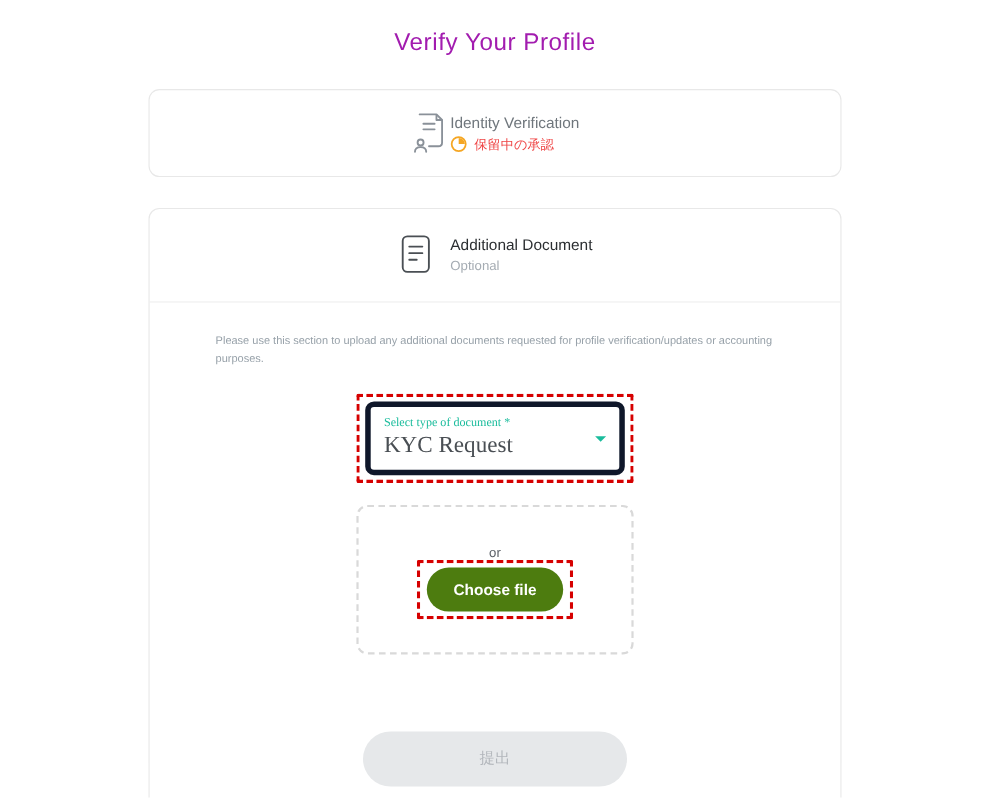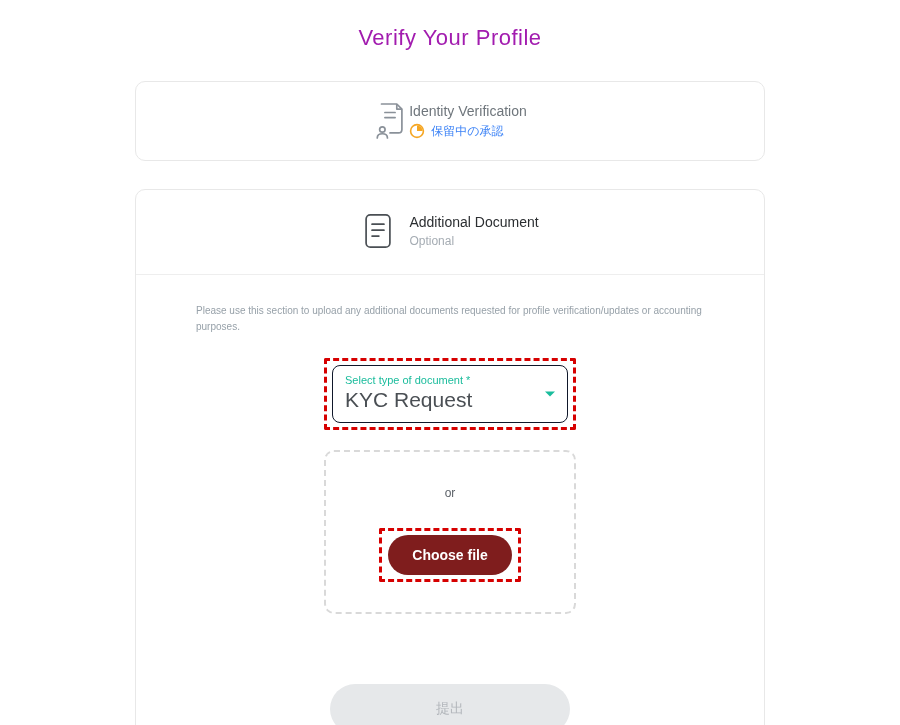--- a/index.html
+++ b/index.html
@@ -52,21 +52,21 @@
       align-items: center;
       gap: 6px;
       margin-top: 4px;
     }
     .clock-icon {
       width: 16px;
       height: 16px;
       display: block;
     }
     .status-text {
-      color: #3b82f6;
+      color: #ef4444;
       font-size: 12px;
     }
     .card-document {
       padding-bottom: 40px;
     }
     .doc-header {
       display: flex;
       align-items: center;
       justify-content: center;
       gap: 14px;
@@ -102,25 +102,26 @@
       margin: 4px auto 20px;
       padding: 4px 5px;
     }
     .highlight-wrap-btn {
       border: 3px dashed #d60000;
       border-radius: 2px;
       padding: 4px 6px;
       display: inline-block;
     }
     .select-box {
-      border: 1px solid #0f172a;
+      border: 5px solid #0f172a;
       border-radius: 8px;
       padding: 8px 28px 10px 12px;
       position: relative;
       background: #fff;
+      font-family: Liberation Serif, serif;
     }
     .select-label {
       color: #1abc9c;
       font-size: 11px;
     }
     .select-value {
       color: #4a4f54;
       font-size: 21px;
       margin-top: 2px;
     }
@@ -145,24 +146,24 @@
     }
     .drag-text {
       color: #5c6168;
       font-size: 13px;
       font-weight: 600;
     }
     .or-text {
       color: #5c6168;
       font-size: 12px;
       margin-top: 4px;
-      margin-bottom: 28px;
+      margin-bottom: 0;
     }
     .choose-btn {
-      background: #7f1d1d;
+      background: #4d7c0f;
       color: #ffffff;
       border: none;
       font-weight: 600;
       font-size: 14px;
       padding: 12px 24px;
       border-radius: 26px;
       cursor: pointer;
     }
     .submit-btn {
       display: block;

